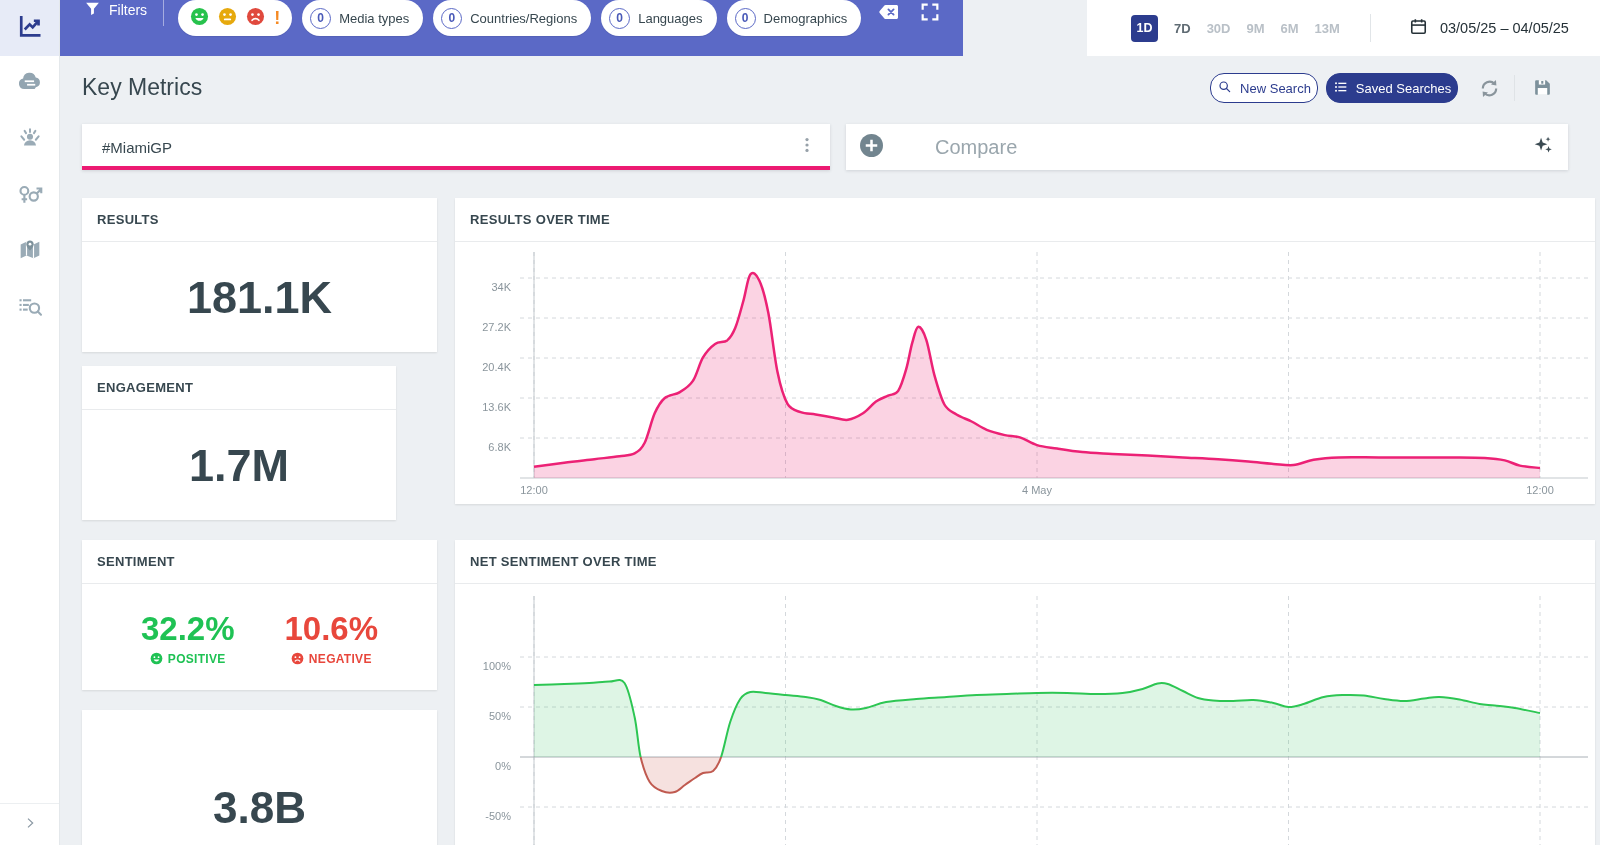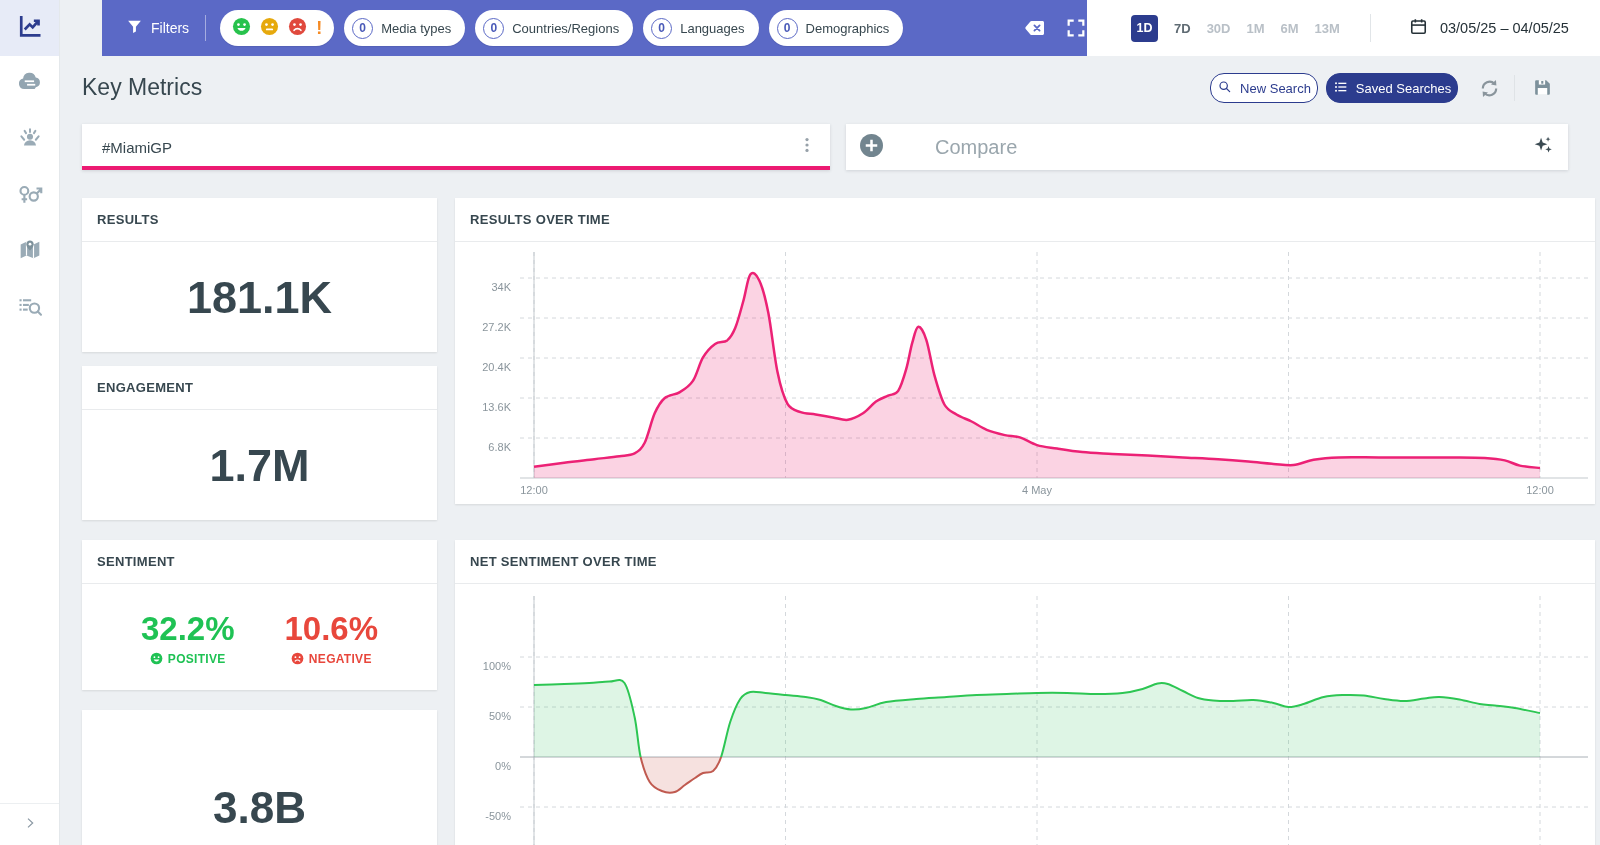--- a/index.html
+++ b/index.html
@@ -6,21 +6,21 @@
   *{box-sizing:border-box;}
   .app{position:relative;width:1600px;height:845px;font-family:"Liberation Sans",sans-serif;color:#37474f;}
 
   
   .sb{position:absolute;left:0;top:0;width:60px;height:845px;background:#fff;border-right:1px solid #e4e8eb;z-index:6;}
   .sb-item{position:absolute;left:0;width:59px;height:56px;display:flex;align-items:center;justify-content:center;cursor:pointer;}
   .sb-item.active{background:#e7ebf7;}
   .sb-collapse{position:absolute;left:0;bottom:0;width:59px;height:42px;border-top:1px solid #eceff1;display:flex;align-items:center;justify-content:center;cursor:pointer;}
 
   
-  .tb{position:absolute;left:60px;top:0;width:1007px;height:56px;background:#5b69c6;display:flex;align-items:center;z-index:5;margin-left:42px;}
+  .tb{position:absolute;left:60px;top:0;width:903px;height:56px;background:#5b69c6;display:flex;align-items:flex-start;z-index:5;}
   .tb-filters{display:flex;align-items:center;gap:8px;margin-left:24px;color:#fff;font-size:14px;cursor:pointer;}
   .tb-div{width:1px;height:26px;background:rgba(255,255,255,.45);margin:0 14px 0 16px;}
   .pill{height:36px;border-radius:18px;background:#fff;display:flex;align-items:center;padding:0 14px 0 8px;gap:8px;margin-right:10px;cursor:pointer;box-shadow:0 1px 1px rgba(0,0,0,.08);}
   .pill .cnt{width:21px;height:21px;border-radius:50%;border:1.5px solid #5b69c6;color:#4a5ab8;font-size:12px;font-weight:bold;display:flex;align-items:center;justify-content:center;}
   .pill .lbl{font-size:13px;color:#37474f;white-space:nowrap;}
   .pill.emojis{padding:0 12px;gap:9px;}
   .tb-icons{margin-left:auto;margin-right:22px;display:flex;align-items:center;gap:18px;}
   .tb-icons svg{cursor:pointer;display:block;}
 
   
@@ -48,21 +48,21 @@
   .q-text{margin-left:20px;font-size:15px;color:#37474f;flex:1;}
   .kebab{margin-right:14px;cursor:pointer;}
   .cmp-plus{margin-left:14px;cursor:pointer;}
   .cmp-text{margin-left:13px;font-size:20px;color:#9aa6ad;flex:1;}
   .sparkle{margin-right:14px;cursor:pointer;}
 
   
   .card{position:absolute;background:#fff;box-shadow:0 1px 2px rgba(0,0,0,.10);}
   .card-h{height:44px;display:flex;align-items:center;padding-left:15px;font-size:13px;font-weight:bold;letter-spacing:.3px;color:#37474f;border-bottom:1px solid #e9ebed;}
   .m-results{left:82px;top:198px;width:355px;height:154px;}
-  .m-engage{left:82px;top:366px;width:355px;height:154px;text-align:center;}
+  .m-engage{left:82px;top:366px;width:314px;height:154px;text-align:center;}
   .m-sent{left:82px;top:540px;width:355px;height:150px;}
   .m-reach{left:82px;top:710px;width:355px;height:160px;}
   .big-val{position:absolute;left:0;right:0;top:45px;bottom:0;display:flex;align-items:center;justify-content:center;font-size:45px;font-weight:bold;color:#37474f;}
   .sent-body{position:absolute;left:0;right:0;top:45px;bottom:0;display:flex;align-items:center;justify-content:center;gap:50px;}
   .sent-col{display:flex;flex-direction:column;align-items:center;gap:4px;justify-content:center;}
   .sent-col .v{font-size:33px;font-weight:bold;}
   .sent-col .t{font-size:12px;font-weight:bold;display:flex;align-items:center;gap:5px;letter-spacing:.3px;}
   .pos{color:#1fc254;} .neg{color:#e8473c;}
 
   .c-results{left:455px;top:198px;width:1140px;height:306px;}
@@ -214,21 +214,21 @@
           </svg>
       </span>
     </div>
   </div>
 
   <div class="tbr">
     <div class="rng">
       <span class="r sel">1D</span>
       <span class="r">7D</span>
       <span class="r dim">30D</span>
-      <span class="r dim">1M</span>
+      <span class="r dim">9M</span>
       <span class="r dim">6M</span>
       <span class="r dim">13M</span>
     </div>
     <div class="tbr-div"></div>
     <div class="date">
       <span>
         <svg width="19" height="19" viewBox="0 0 24 24">
             <rect x="3.5" y="5" width="17" height="15.5" rx="1.5" stroke="#263238" stroke-width="2" fill="none"></rect>
             <path d="M3.5 10.2h17" stroke="#263238" stroke-width="2"></path>
             <path d="M8 2.8v4M16 2.8v4" stroke="#263238" stroke-width="2"></path>

